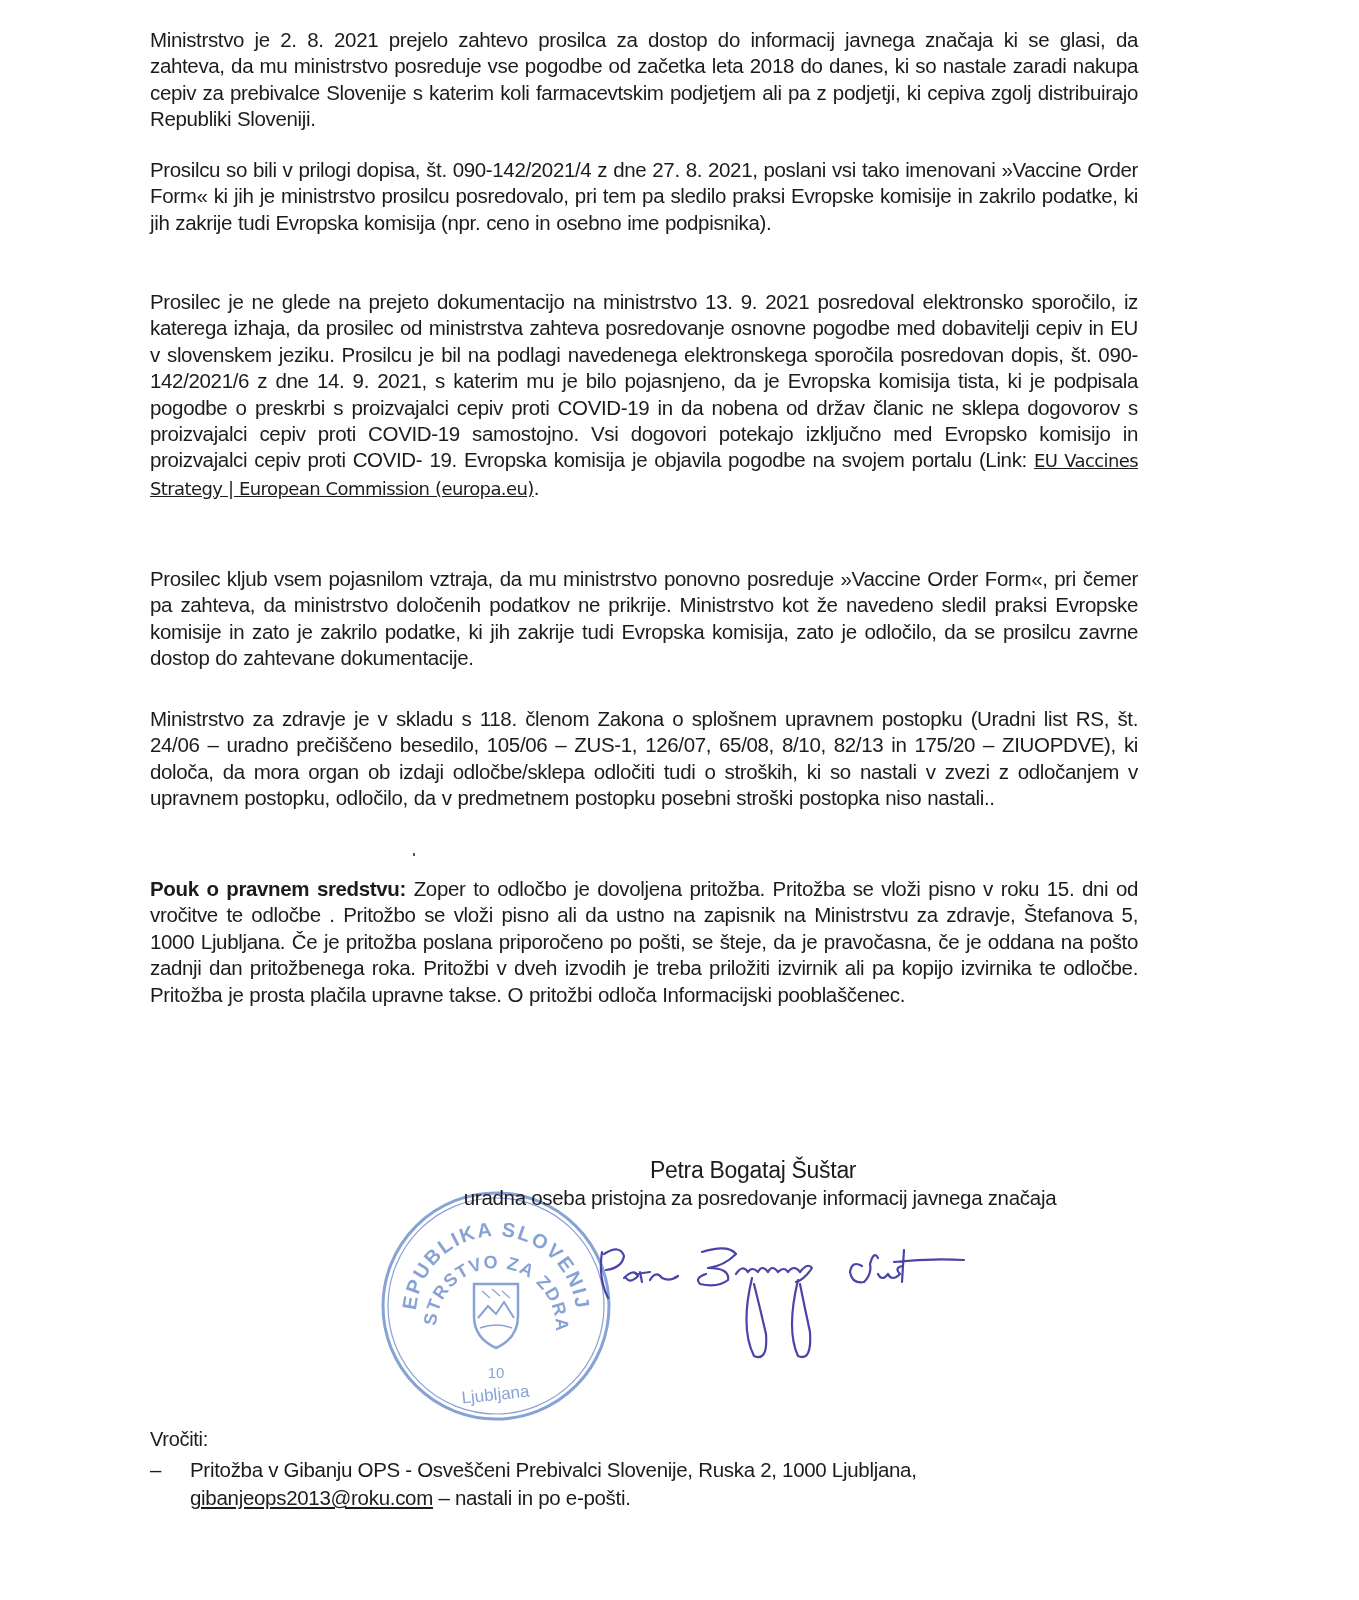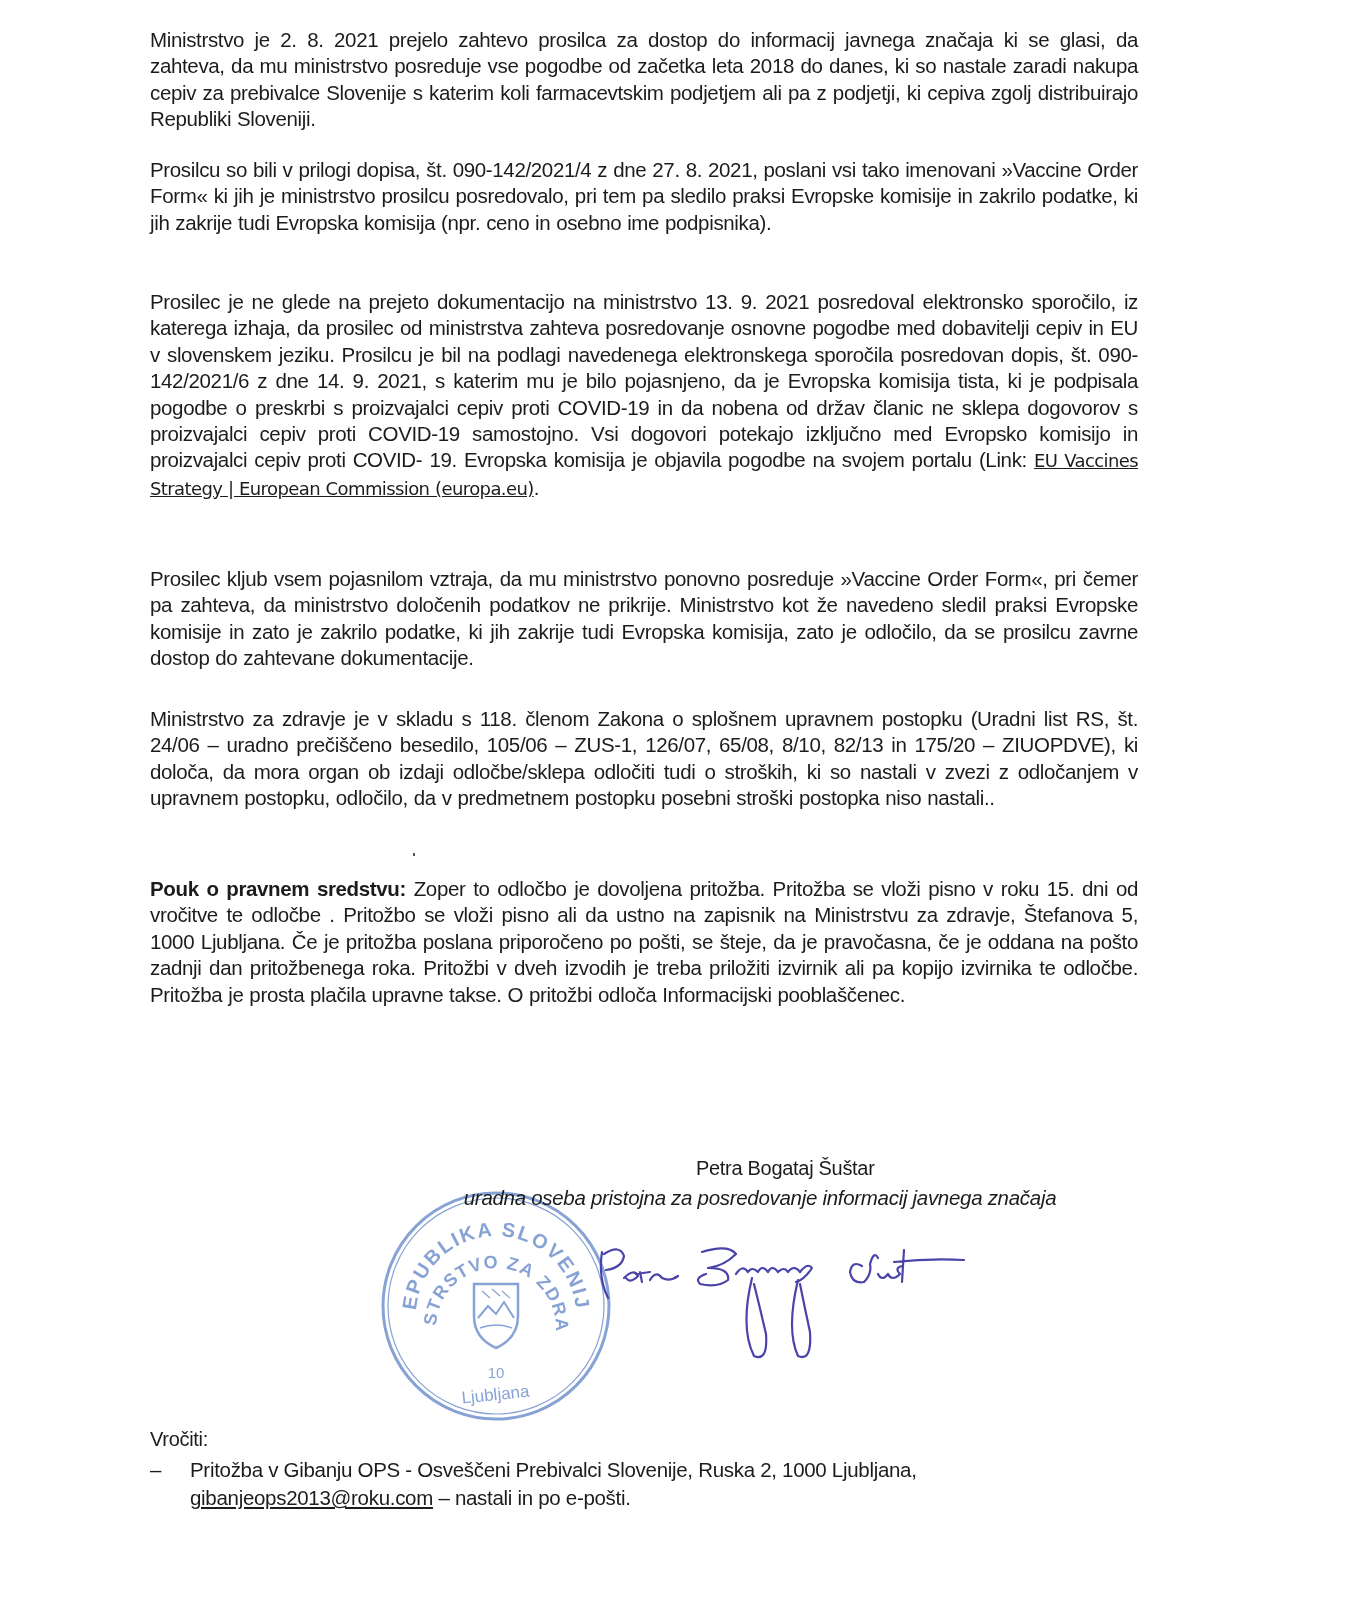--- a/index.html
+++ b/index.html
@@ -44,34 +44,33 @@
       font-size: 18px;
       letter-spacing: -0.6px;
       text-decoration: underline;
       color: #1c1c1c;
       cursor: pointer;
     }
     .sig-name {
       position: absolute;
       left: 650px;
       top: 1157px;
-      font-size: 20px;
+      font-size: 23px;
       letter-spacing: -0.3px;
-      margin-left: 46px;
     }
     .sig-role {
       position: absolute;
       left: 400px;
       width: 720px;
       text-align: center;
       font-size: 20.5px;
       letter-spacing: -0.3px;
       line-height: 30px;
     }
-    .sig-role.l1 { top: 1183px; font-style: italic; }
+    .sig-role.l1 { top: 1183px; }
     .sig-role.l2 { top: 1212px; }
     .stamp {
       position: absolute;
       left: 378px;
       top: 1188px;
       width: 236px;
       height: 236px;
       opacity: 0.72;
       pointer-events: none;
     }

